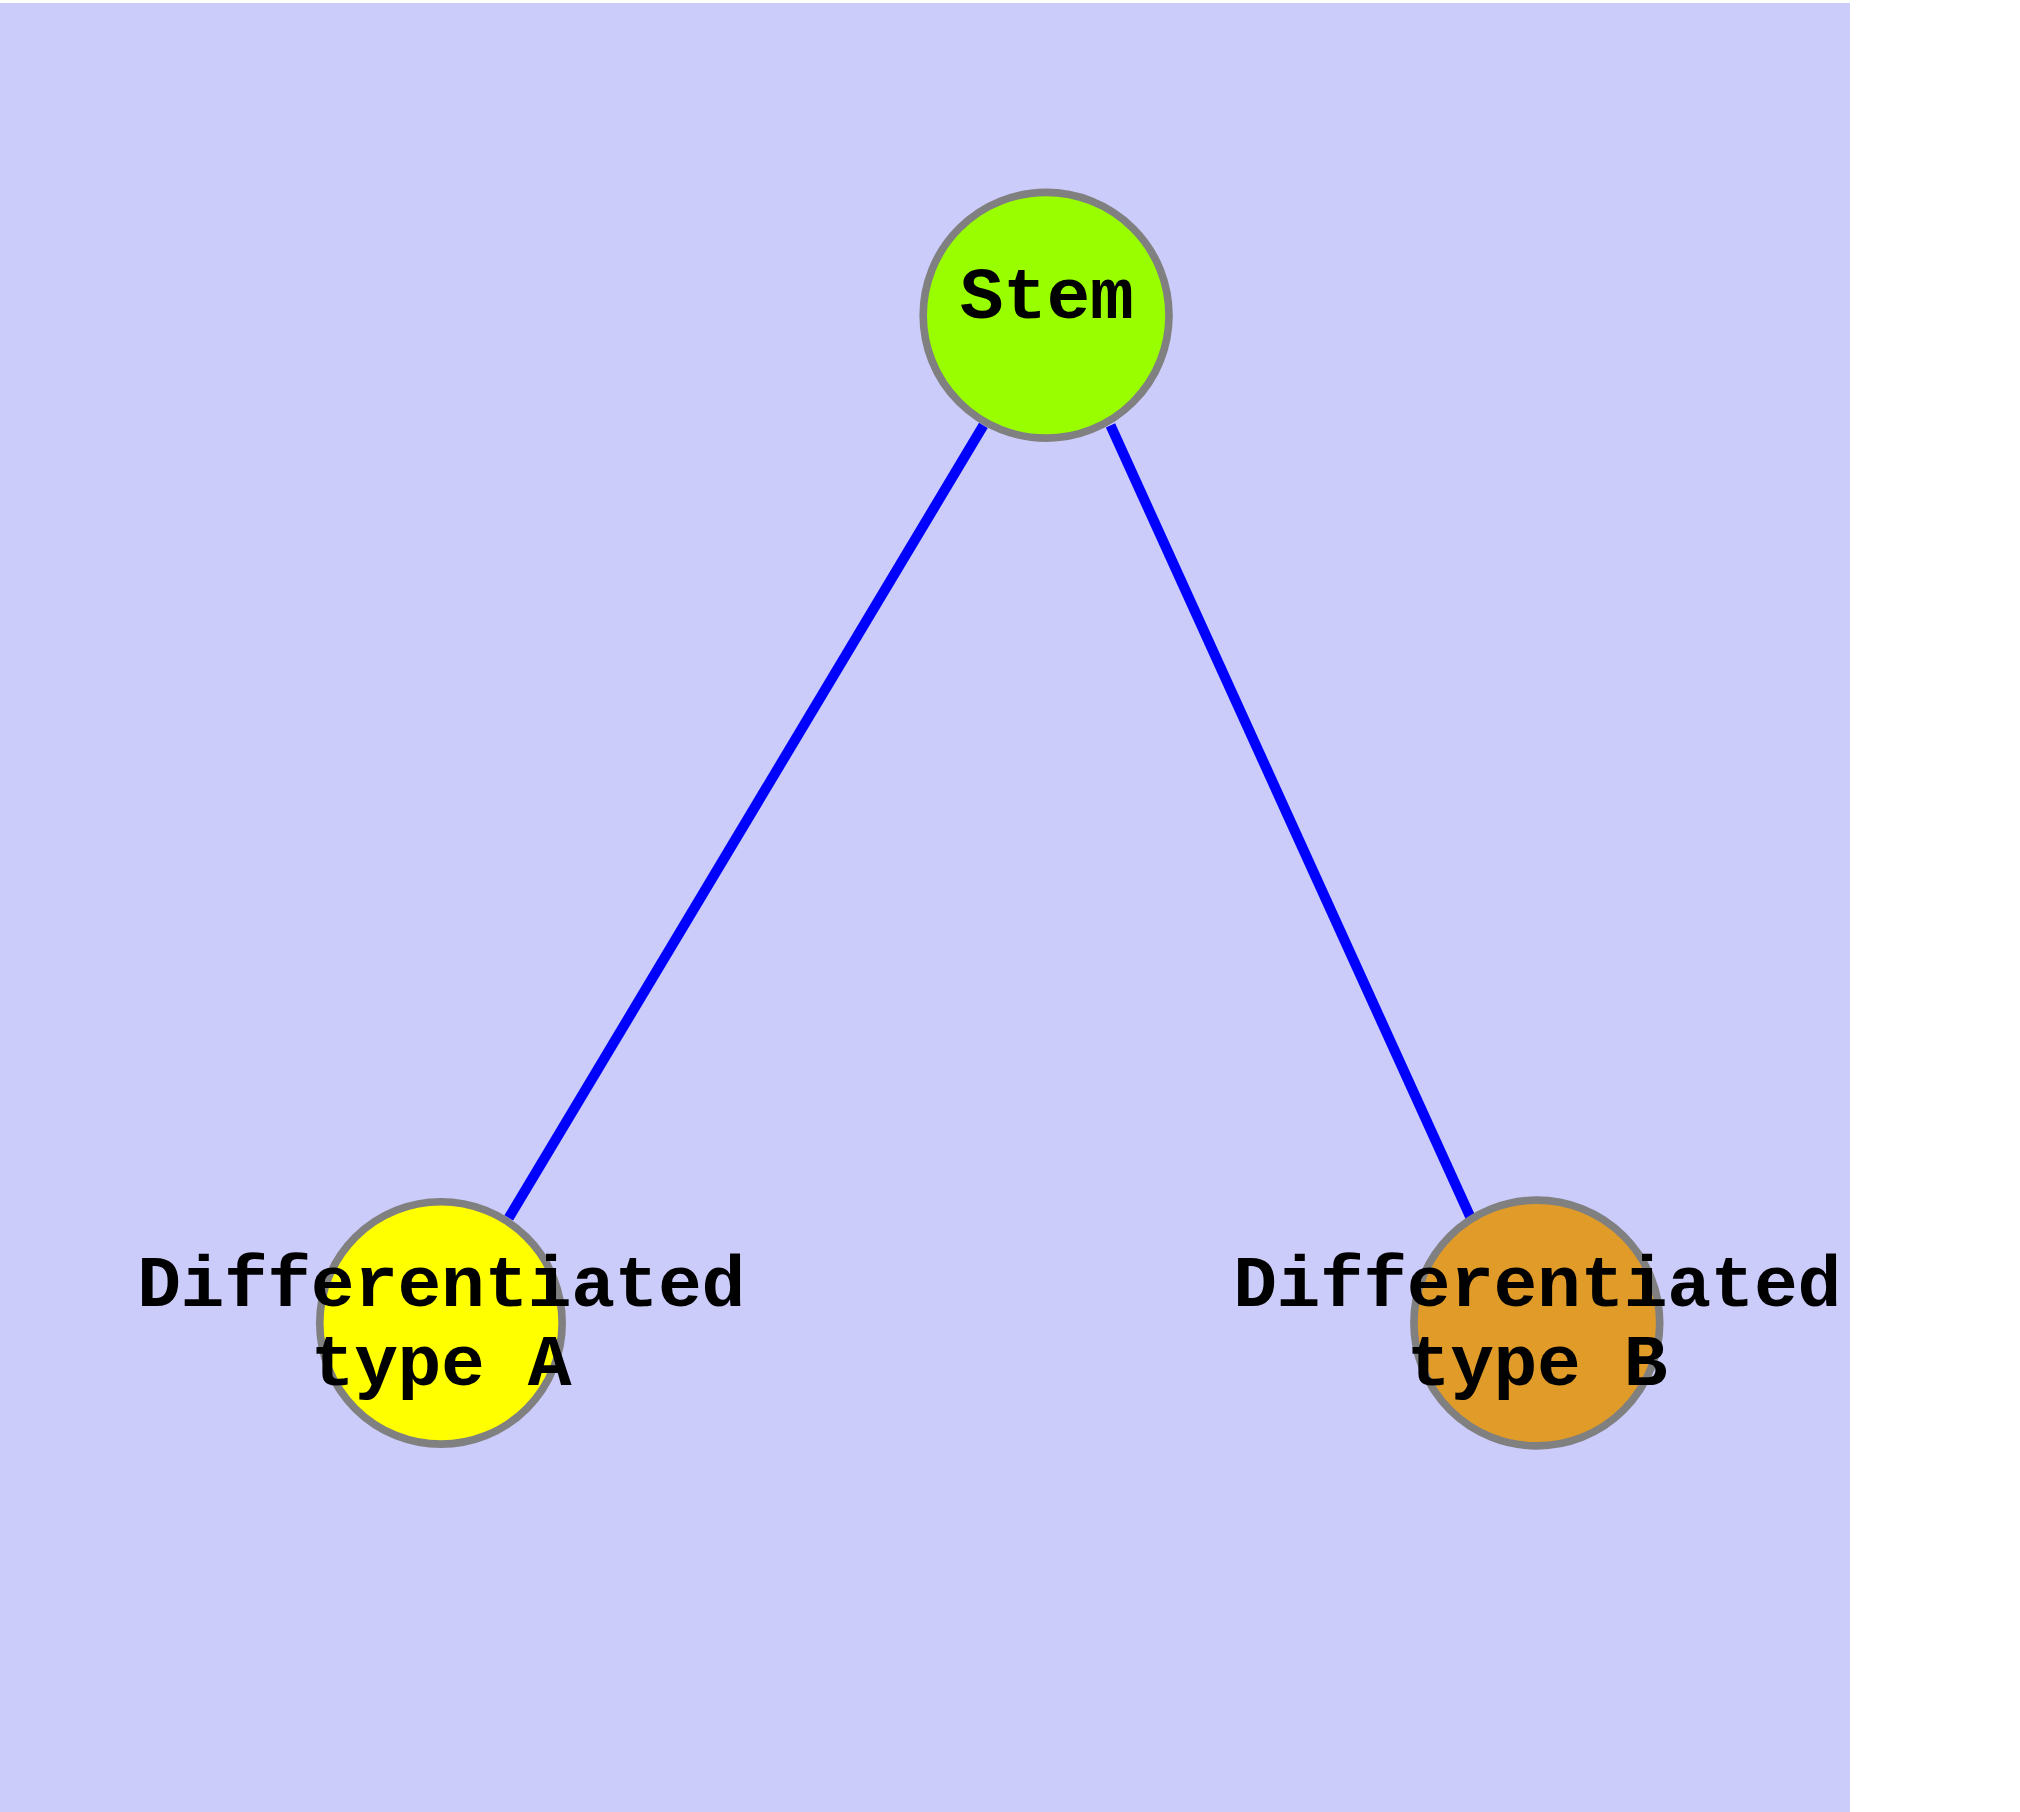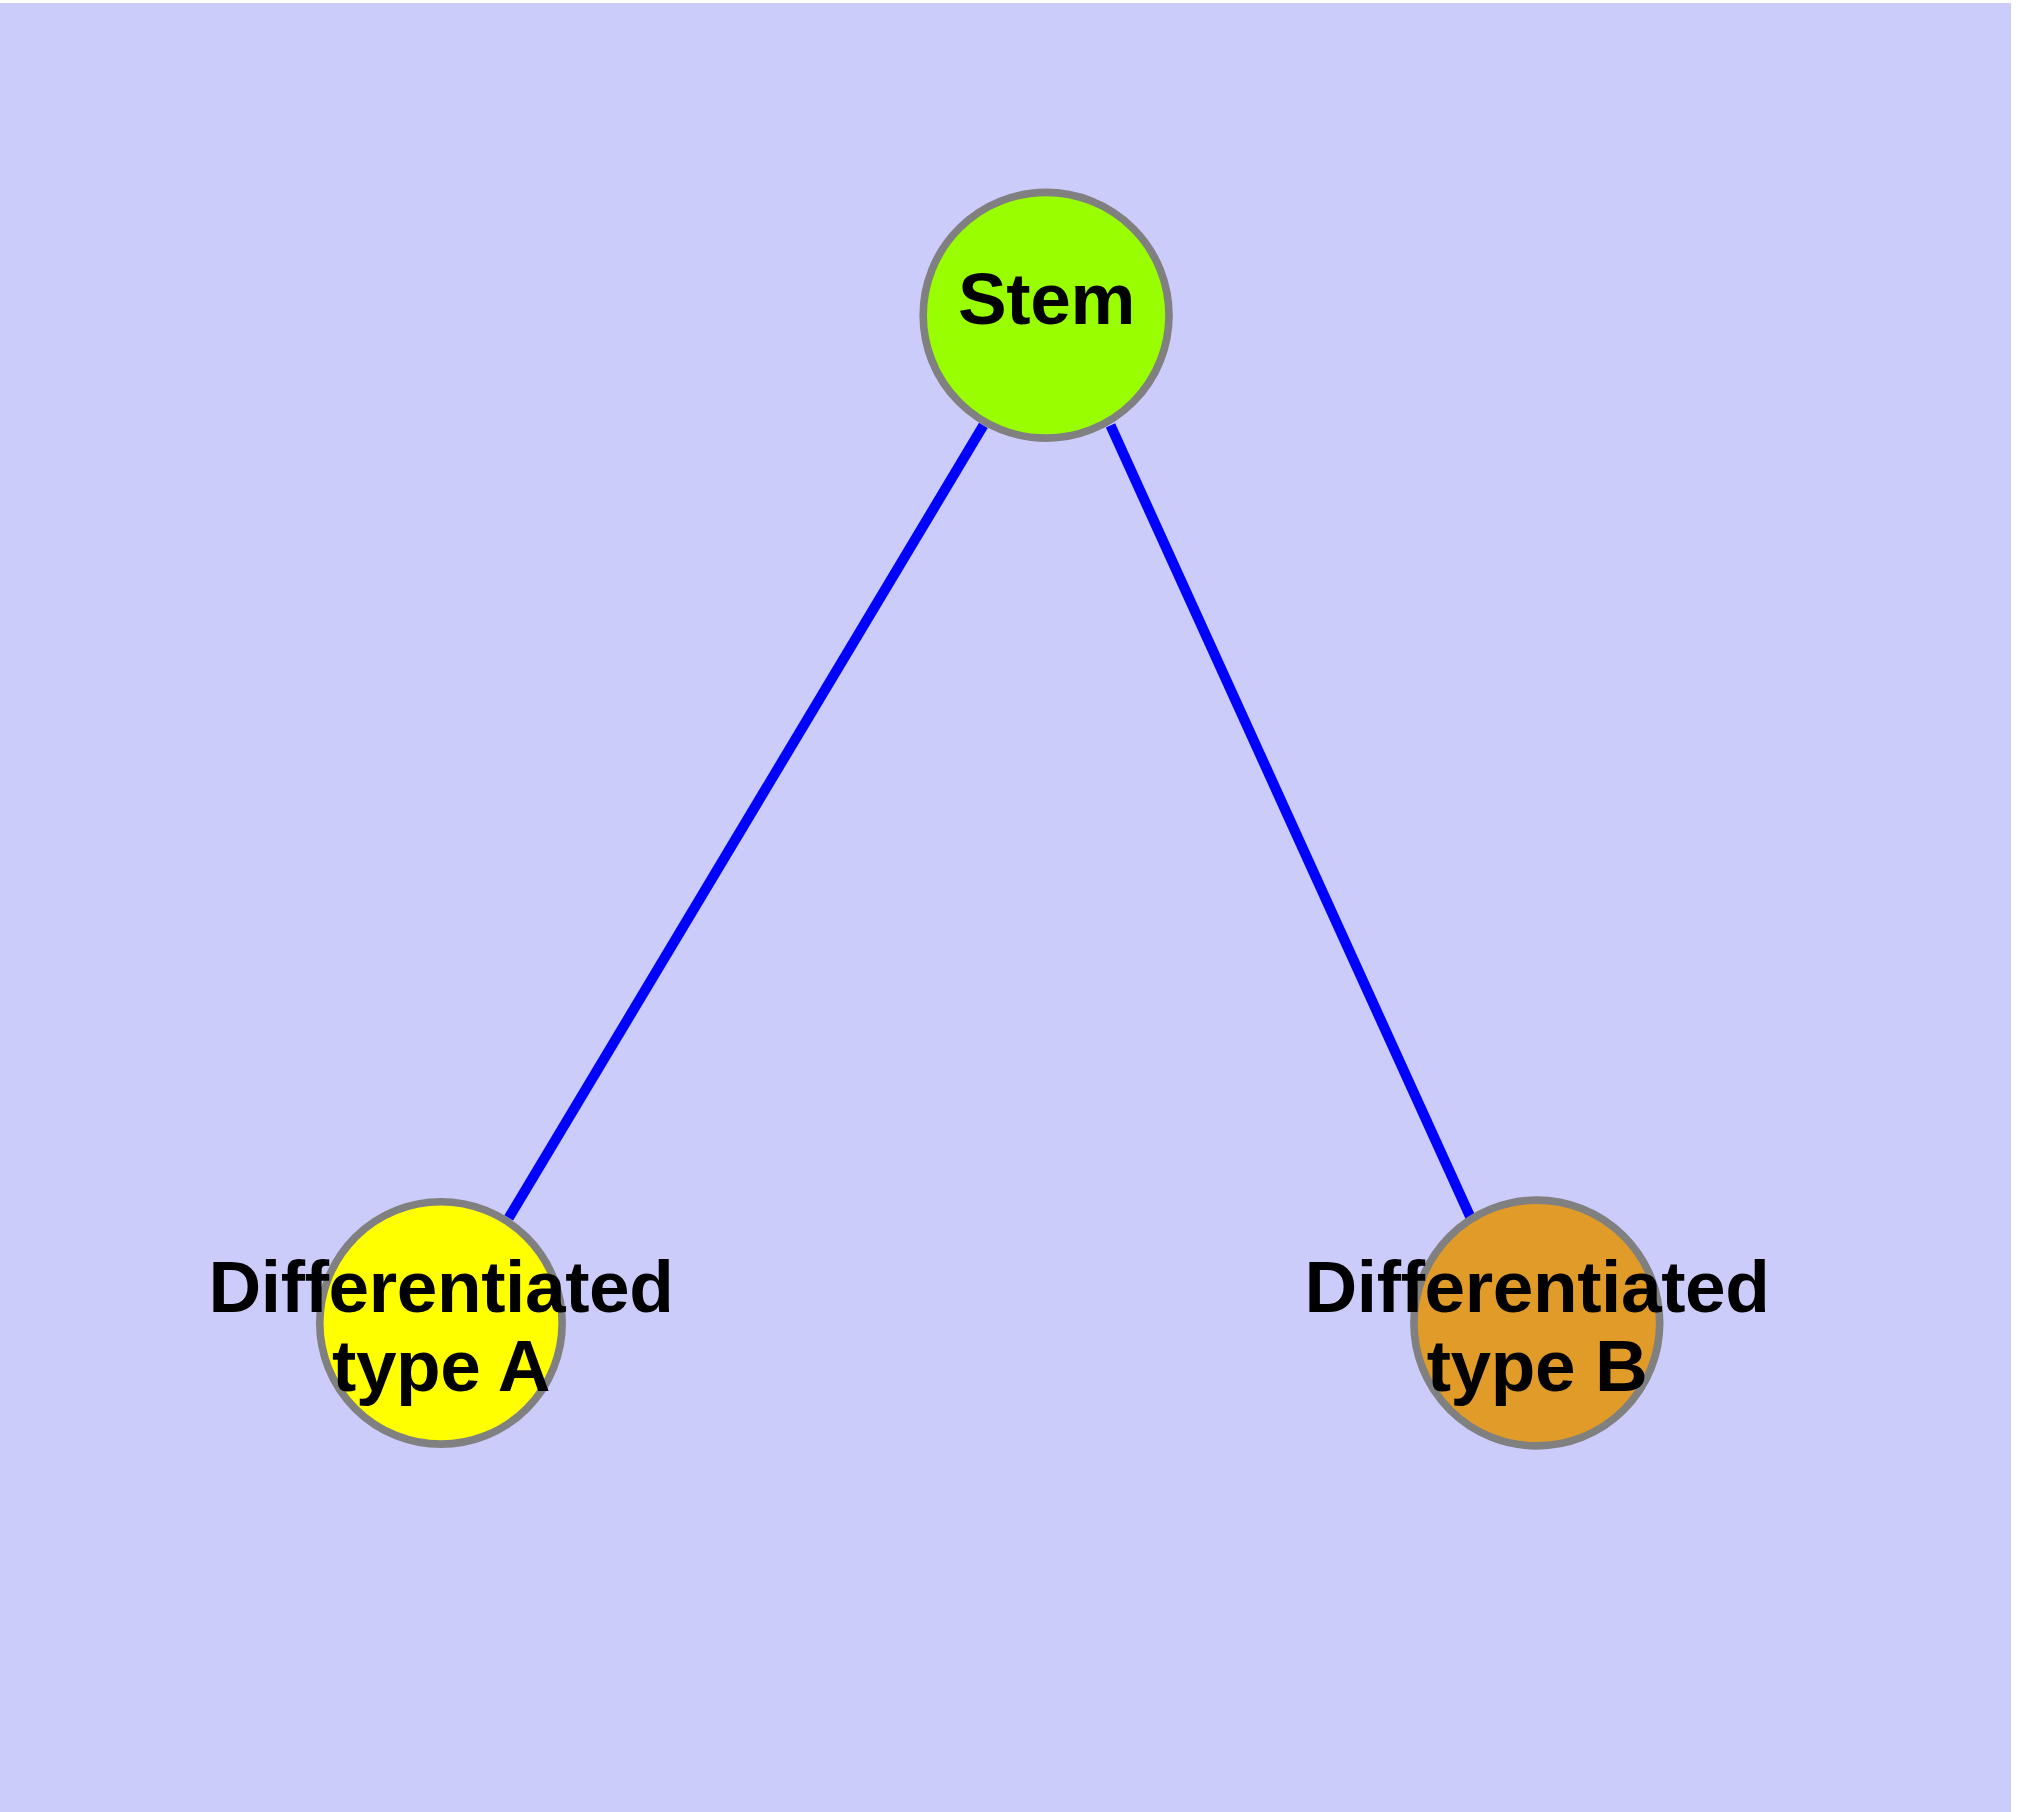--- a/index.html
+++ b/index.html
@@ -2,25 +2,25 @@
 <html style="font-size:13.6px"><head>
 <meta charset="utf-8">
 <style>
   html, body {
     margin: 0;
     padding: 0;
     background: #ffffff;
   }
   #canvas {
     position: relative;
-    width: 2011px;
+    width: 1850px;
     height: 1812px;
     background: #ffffff;
     overflow: hidden;
-    font-family: Liberation Sans, sans-serif;
+    font-family: Liberation Mono, monospace;
   }
   #bg-plane {
     position: absolute;
     left: 0;
     top: 3.4px;
     width: 2021px;
     height: 1809px;
     background: #ccccfa;
   }
   #graph-svg {

